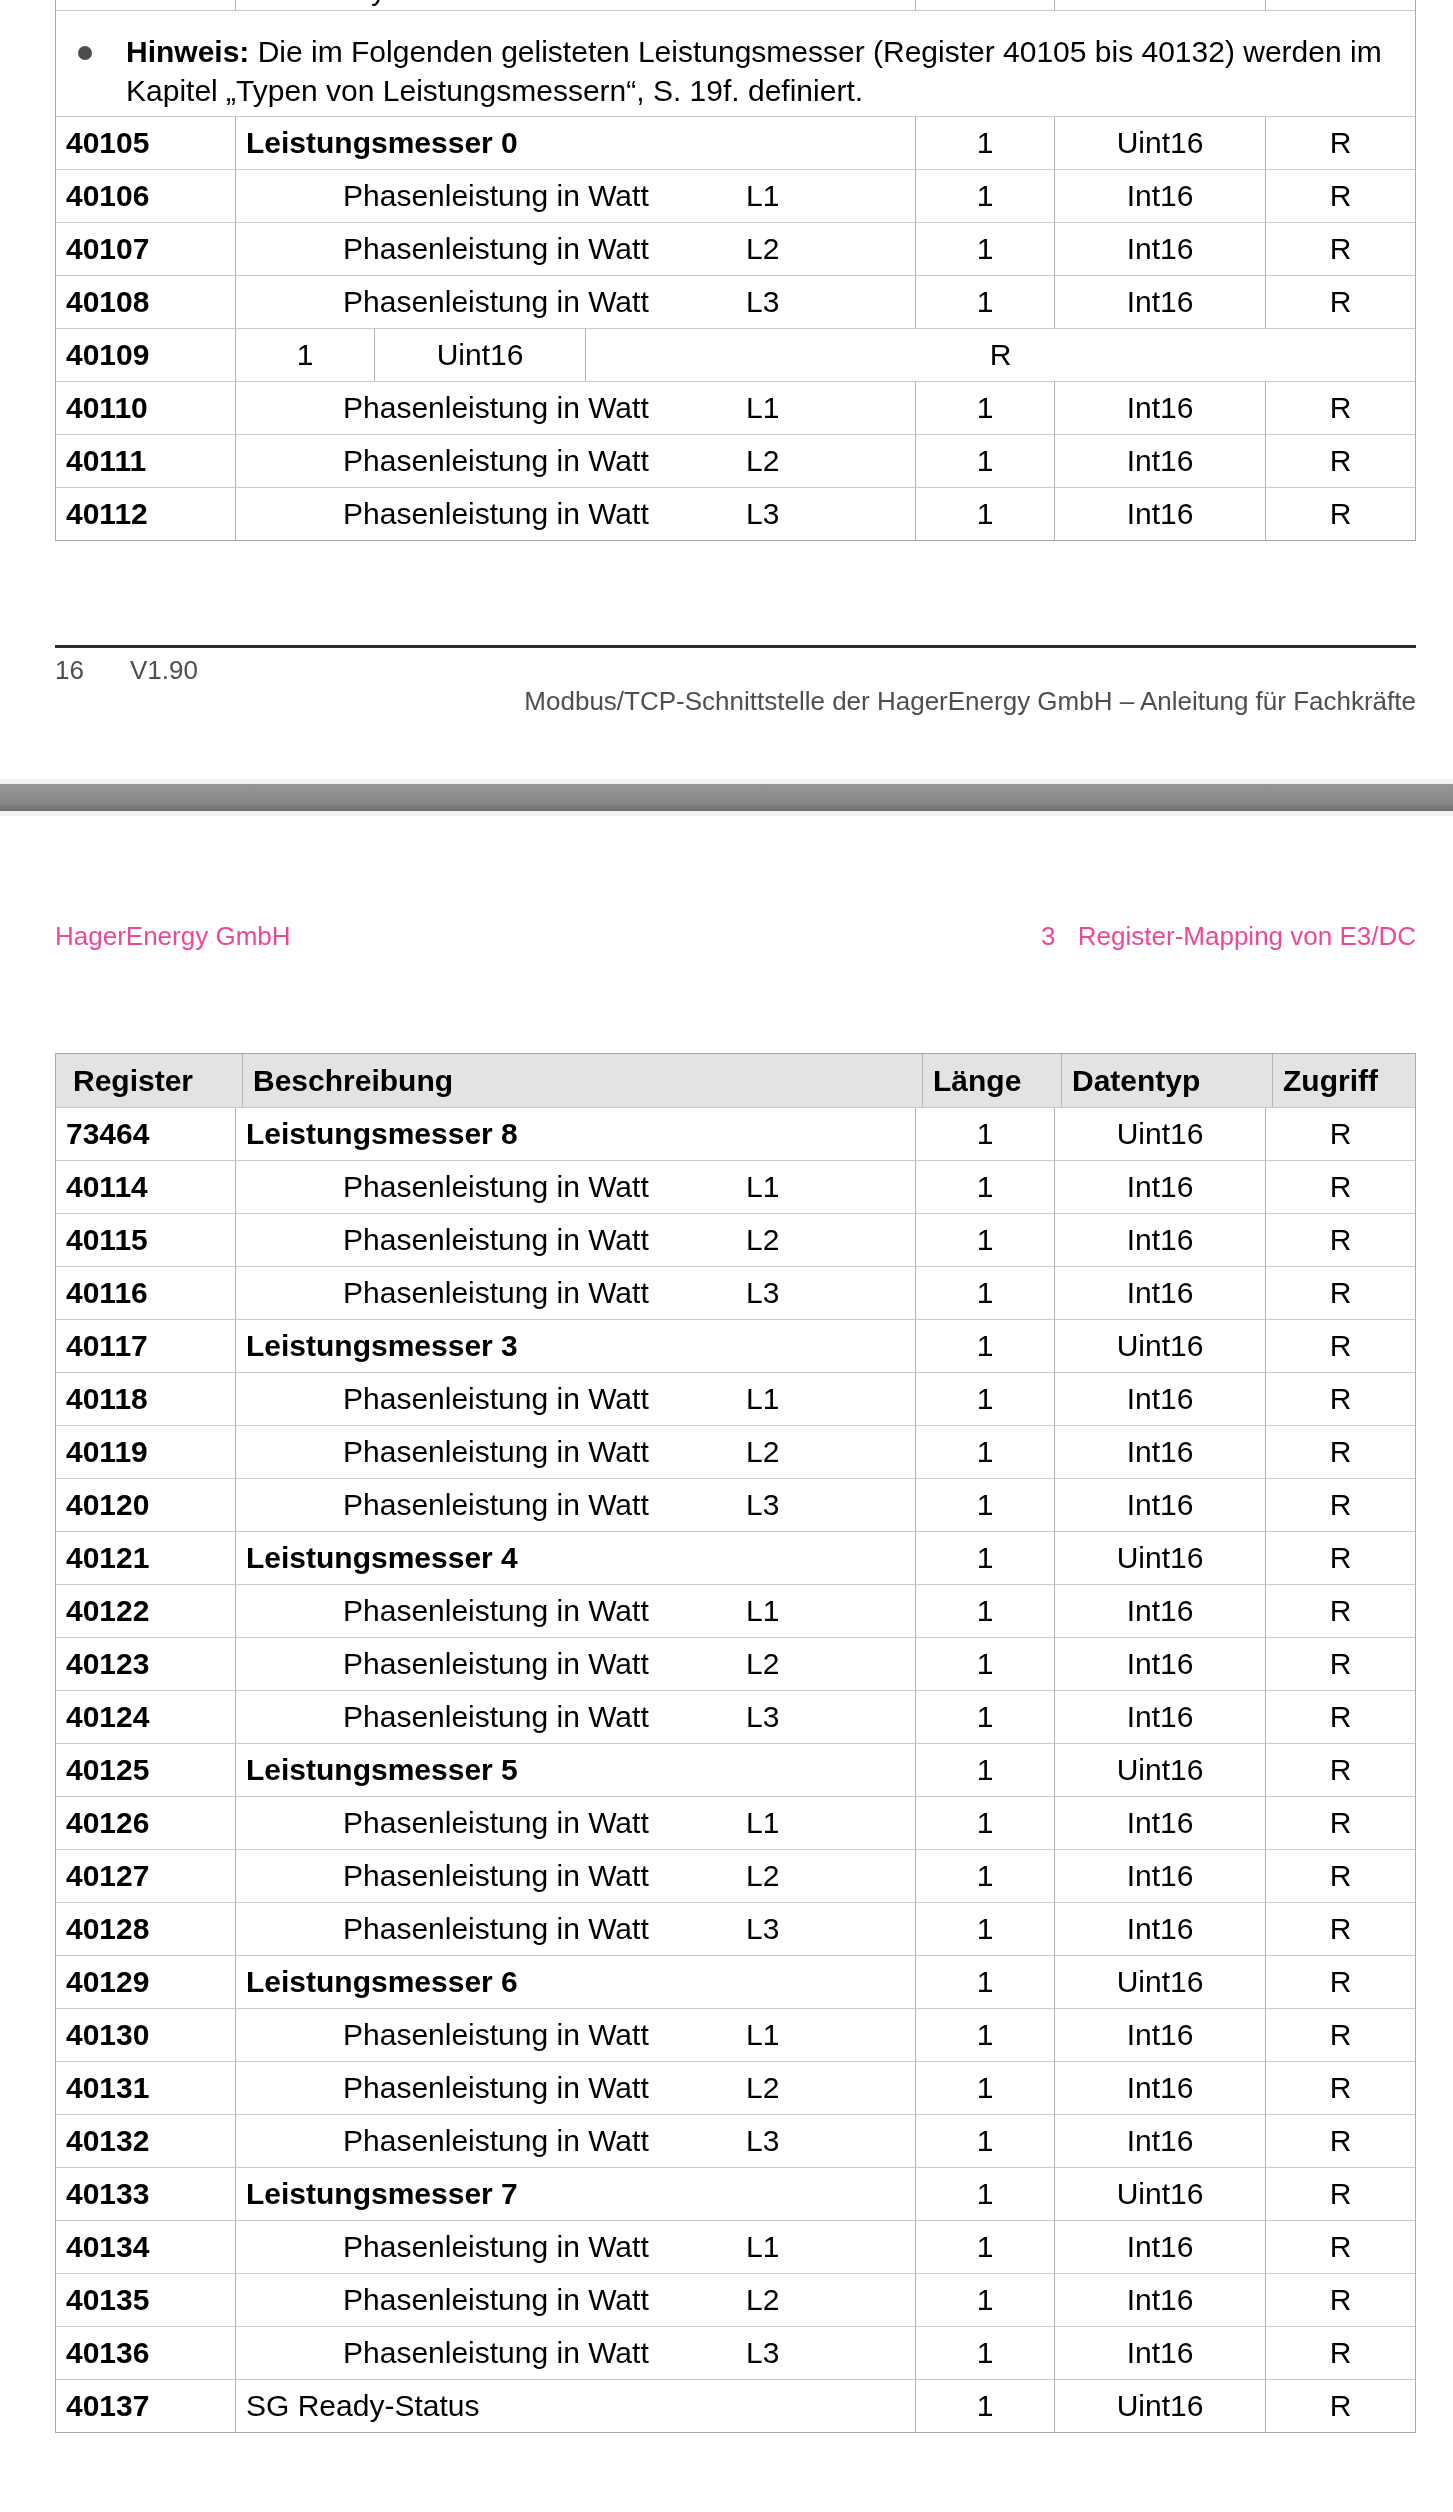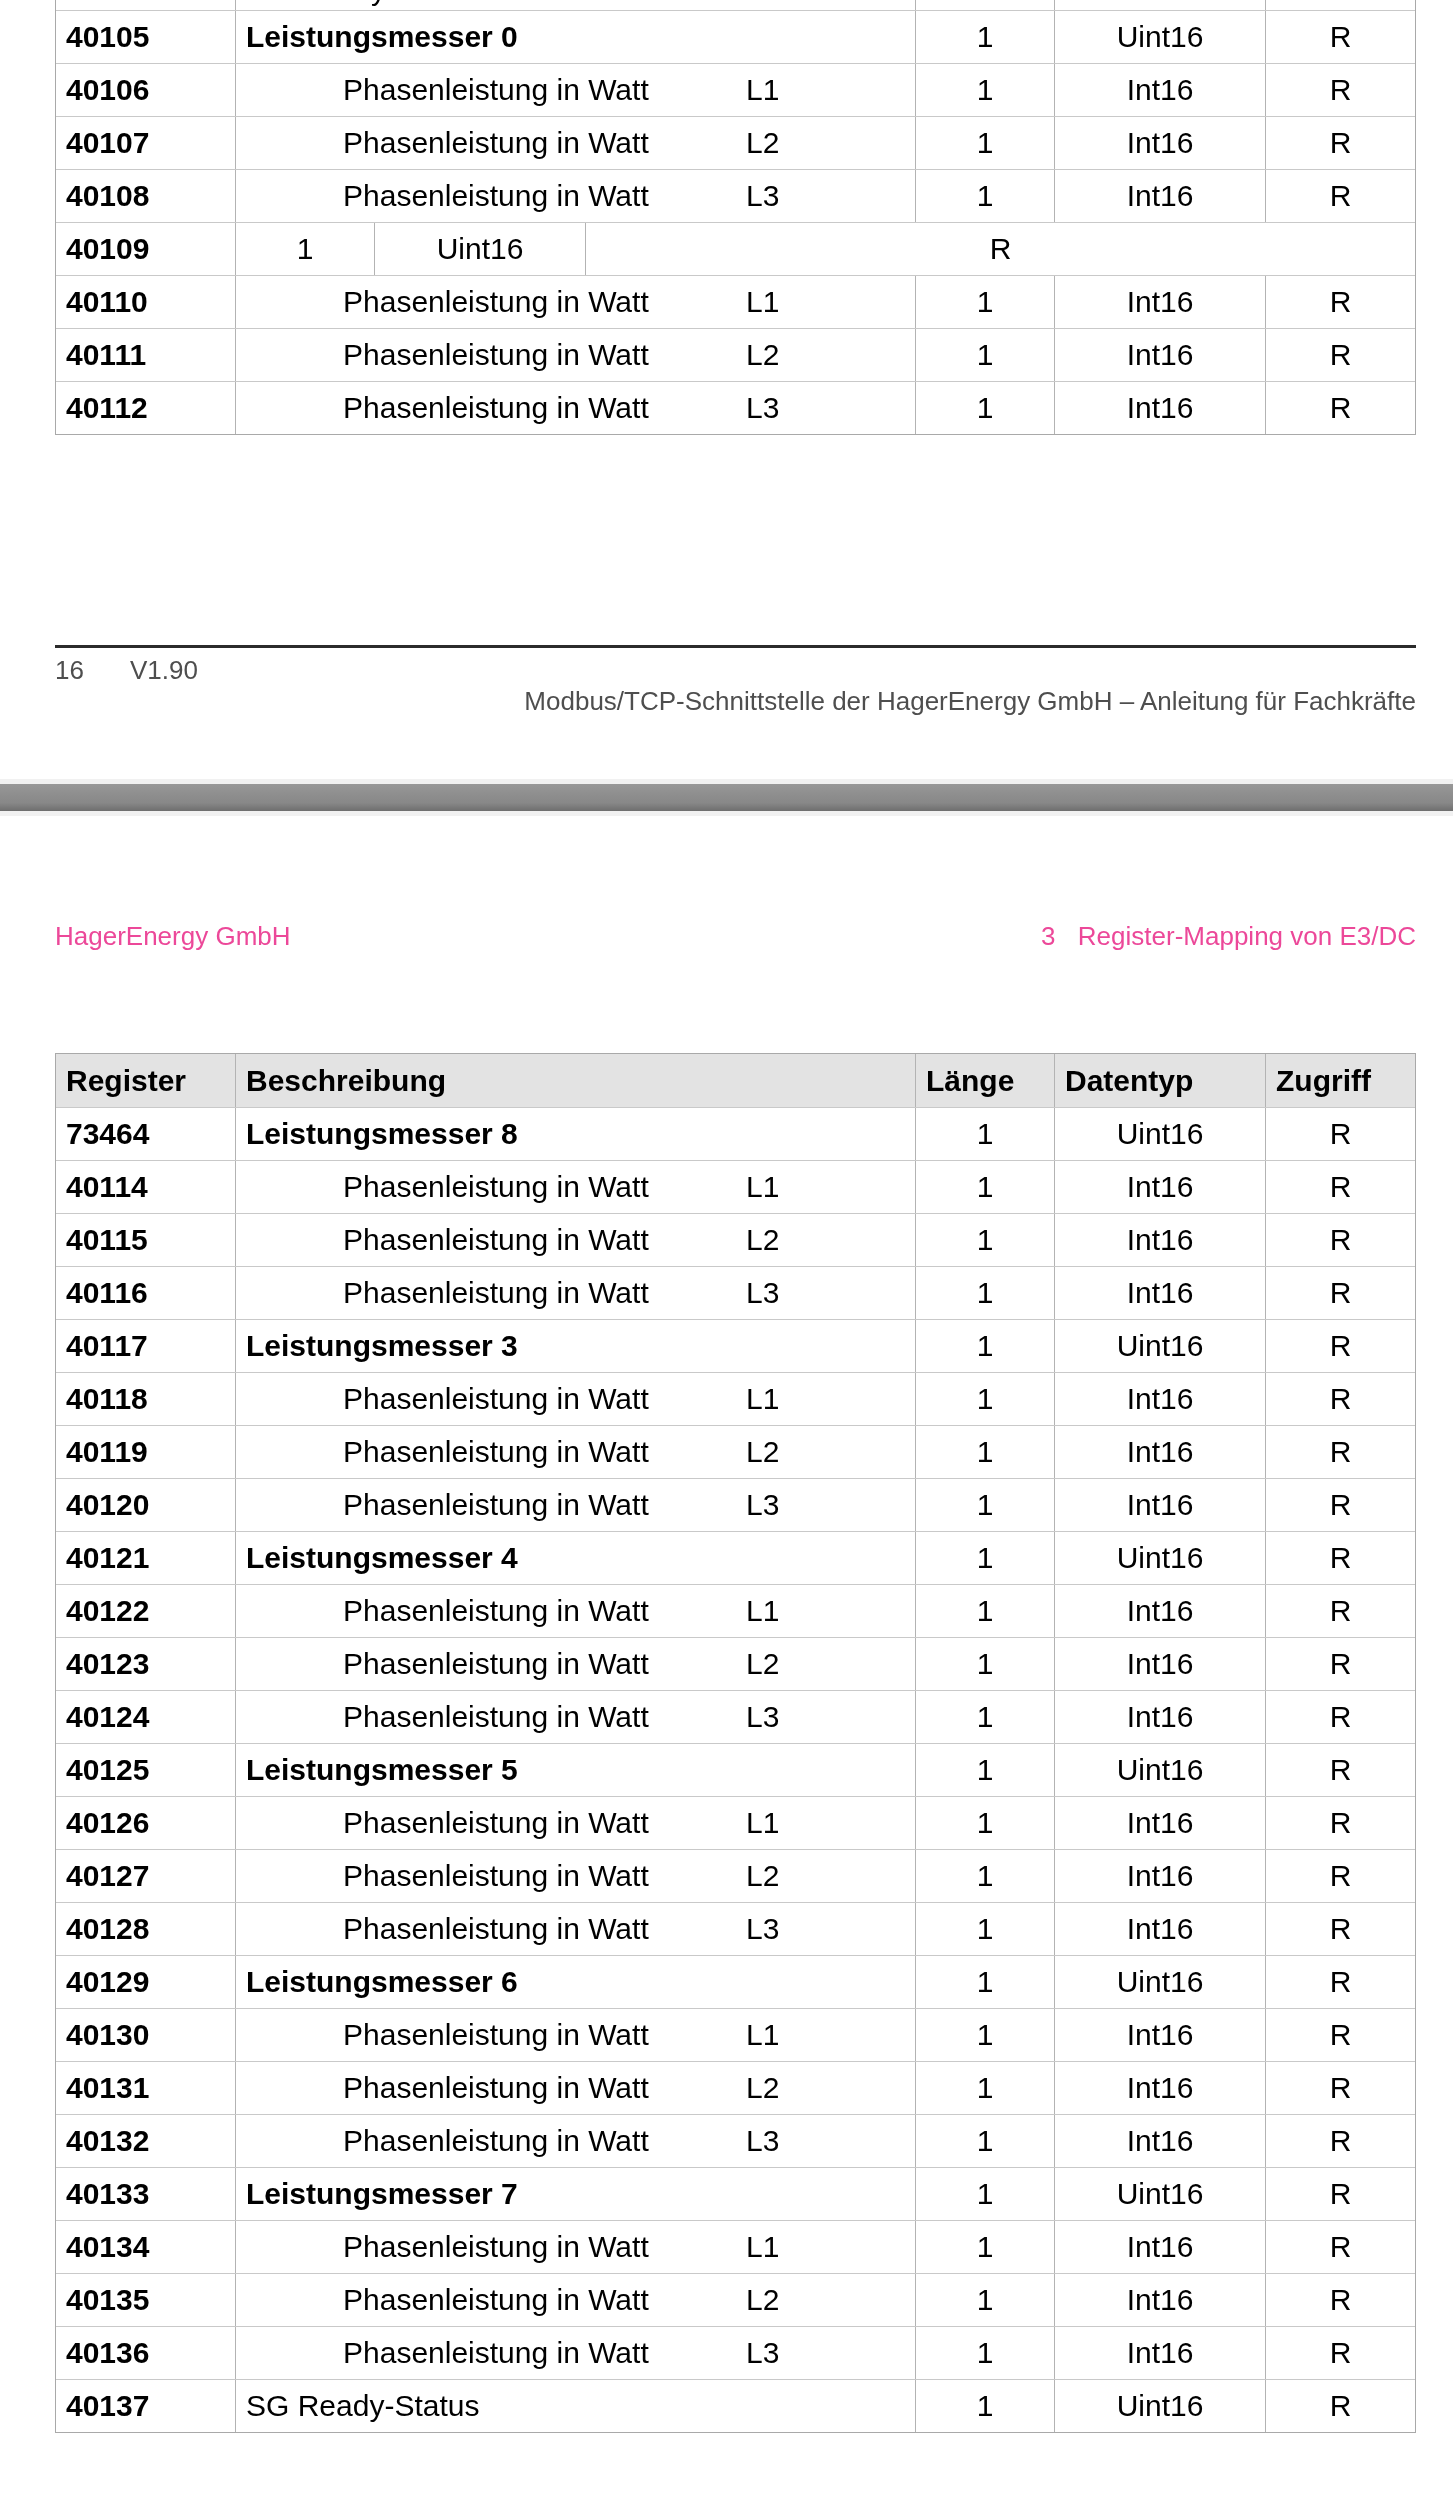--- a/index.html
+++ b/index.html
@@ -28,21 +28,21 @@
   .c2 { width:680px; position:relative; padding-left:10px; border-right:1.7px solid #b3b3b3; }
   .c3 { width:139px; justify-content:center; border-right:1.7px solid #b3b3b3; }
   .c4 { width:211px; justify-content:center; border-right:1.7px solid #b3b3b3; }
   .c5 { flex:1; justify-content:center; }
 
   .desc.group { font-weight:700; }
   .desc.phase { margin-left:97px; }
   .phase-label { position:absolute; left:510px; }
 
   
-  .hrow { height:53px; background:#e3e3e3; font-weight:700; }
+  .hrow { height:53px; background:#e3e3e3; font-weight:700;padding-left:7px; }
   .hrow .c3, .hrow .c4, .hrow .c5 { justify-content:flex-start; padding-left:10px; }
 
   
   #sliver-row { height:10px; overflow:hidden; position:relative; }
   #sliver-row .c { height:10px; }
   .frag { position:absolute; left:135px; top:-27px; font-size:30px; }
 
   
   #note-row {
     height:106px; position:relative; display:block;
@@ -85,20 +85,28 @@
   <div class="trow" id="sliver-row">
     <div class="c c1"></div>
     <div class="c c2">
       <span class="frag">y</span>
     </div>
     <div class="c c3"></div>
     <div class="c c4"></div>
     <div class="c c5"></div>
   </div>
 
+  <div class="trow" id="note-row">
+    <span class="bullet"></span>
+    <div>
+      <b>Hinweis:</b>
+      <span>Die im Folgenden gelisteten Leistungsmesser (Register 40105 bis 40132) werden im</span>
+    </div>
+    <div>Kapitel „Typen von Leistungsmessern“, S. 19f. definiert.</div>
+  </div>
 
 <div class="trow drow">
       <div class="c c1">40105</div>
       <div class="c c2">
         <span class="desc group">Leistungsmesser 0</span>
       </div>
       <div class="c c3">1</div>
       <div class="c c4">Uint16</div>
       <div class="c c5">R</div>
     </div>

